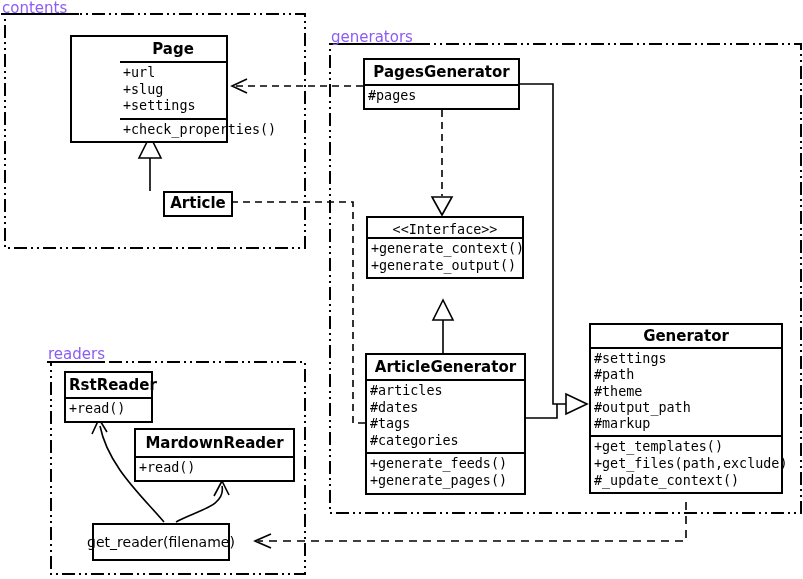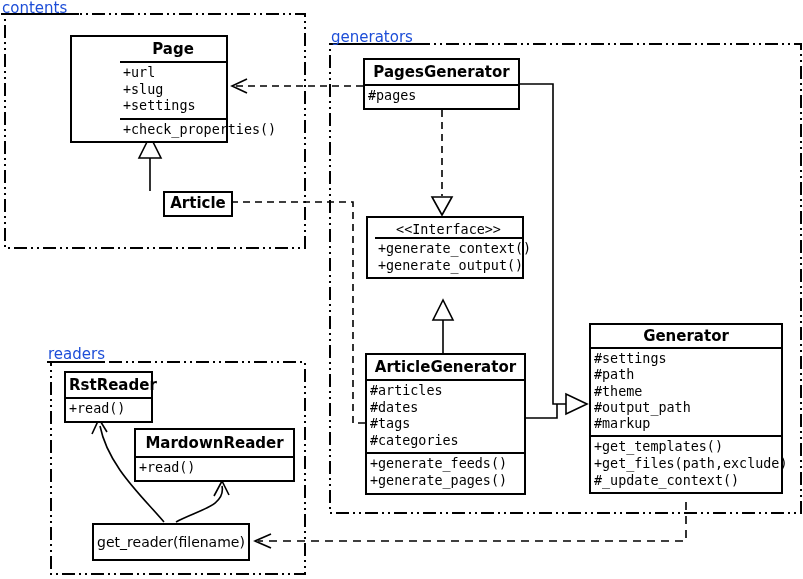--- a/index.html
+++ b/index.html
@@ -1,19 +1,19 @@
 <!DOCTYPE html>
 <html><head>
 <meta charset="utf-8">
 <style>
   html,body{margin:0;padding:0;background:#fff;}
   #canvas{position:relative;width:803px;height:579px;background:#fff;overflow:hidden;
           font-family:"DejaVu Sans",sans-serif;color:#000;}
   #connectors{position:absolute;left:0;top:0;z-index:1;}
-  .pkg-label{position:absolute;z-index:3;font:15px "DejaVu Sans",sans-serif;color:#1d4ed8;white-space:nowrap;}
+  .pkg-label{position:absolute;z-index:3;font:15px "DejaVu Sans",sans-serif;color:#8b5cf6;white-space:nowrap;}
   .uml-class{position:absolute;z-index:2;background:#fff;border:2px solid #000;box-sizing:border-box;}
   .uml-title{font:bold 15px "DejaVu Sans",sans-serif;text-align:center;line-height:19px;padding:3px 3px 2px;white-space:nowrap;}
   .uml-stereo{font:13.4px "DejaVu Sans Mono",monospace;text-align:center;line-height:15px;padding-top:4px;white-space:nowrap;}
   .uml-stereo + .uml-title{padding-top:0;}
   .uml-comp{border-top:2px solid #000;padding:2px 0 3px 0;}
   .uml-row{font:13.4px "DejaVu Sans Mono",monospace;line-height:16.6px;padding:0 2px 0 3px;white-space:pre;}
   .uml-object{position:absolute;z-index:2;background:#fff;border:2px solid #000;box-sizing:border-box;
               display:flex;align-items:center;justify-content:center;
               font:14px "DejaVu Sans",sans-serif;white-space:nowrap;}
 </style>
@@ -106,21 +106,21 @@
     <div class="uml-title" style="padding:0 3px 1px;line-height:21px;">Article</div>
   </div>
 
   <div class="uml-class" style="left:363px;top:58px;width:157px;">
     <div class="uml-title">PagesGenerator</div>
     <div class="uml-comp">
       <div class="uml-row">#pages</div>
     </div>
   </div>
 
-  <div class="uml-class" style="left:366px;top:216px;width:158px;padding-left:7px;">
+  <div class="uml-class" style="left:366px;top:216px;width:158px;">
     <div class="uml-stereo">&lt;&lt;Interface&gt;&gt;</div>
     <div class="uml-comp">
       <div class="uml-row">+generate_context()</div>
       <div class="uml-row">+generate_output()</div>
     </div>
   </div>
 
   <div class="uml-class" style="left:365px;top:353px;width:161px;">
     <div class="uml-title">ArticleGenerator</div>
     <div class="uml-comp">
@@ -158,17 +158,17 @@
     </div>
   </div>
 
   <div class="uml-class" style="left:134px;top:428px;width:161px;">
     <div class="uml-title" style="padding:4px 3px 3px;">MardownReader</div>
     <div class="uml-comp">
       <div class="uml-row">+read()</div>
     </div>
   </div>
 
-  <div class="uml-object" style="left:92px;top:523px;width:158px;height:38px;">
+  <div class="uml-object" style="left:92px;top:523px;width:138px;height:38px;">
     <span>get_reader(filename)</span>
   </div>
 
 </div>
 
 </body></html>

